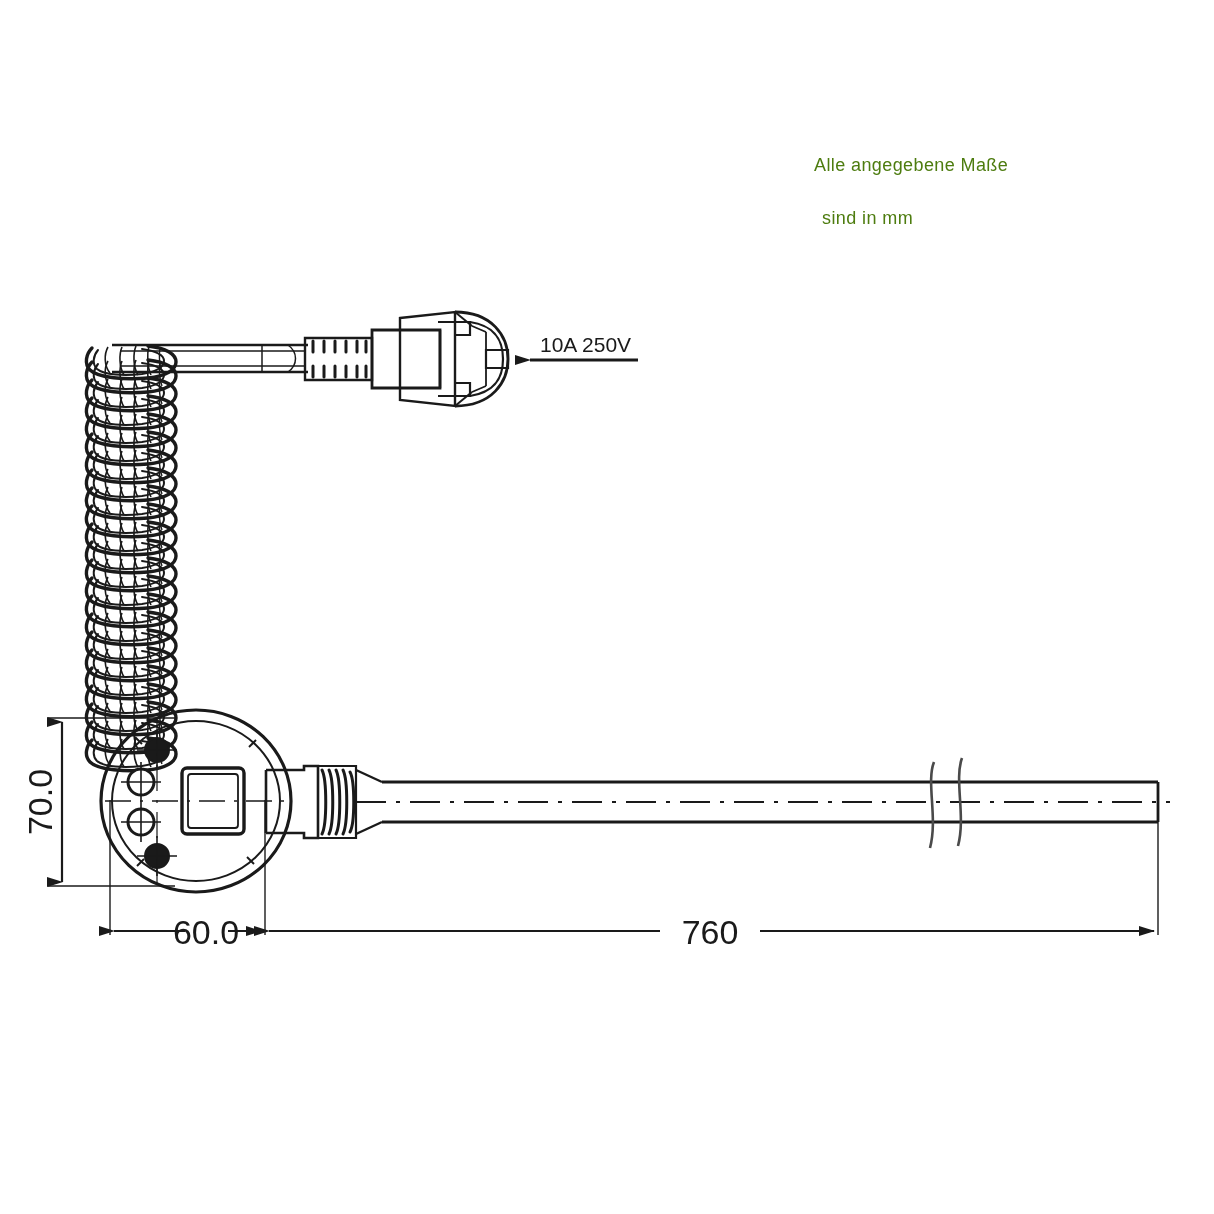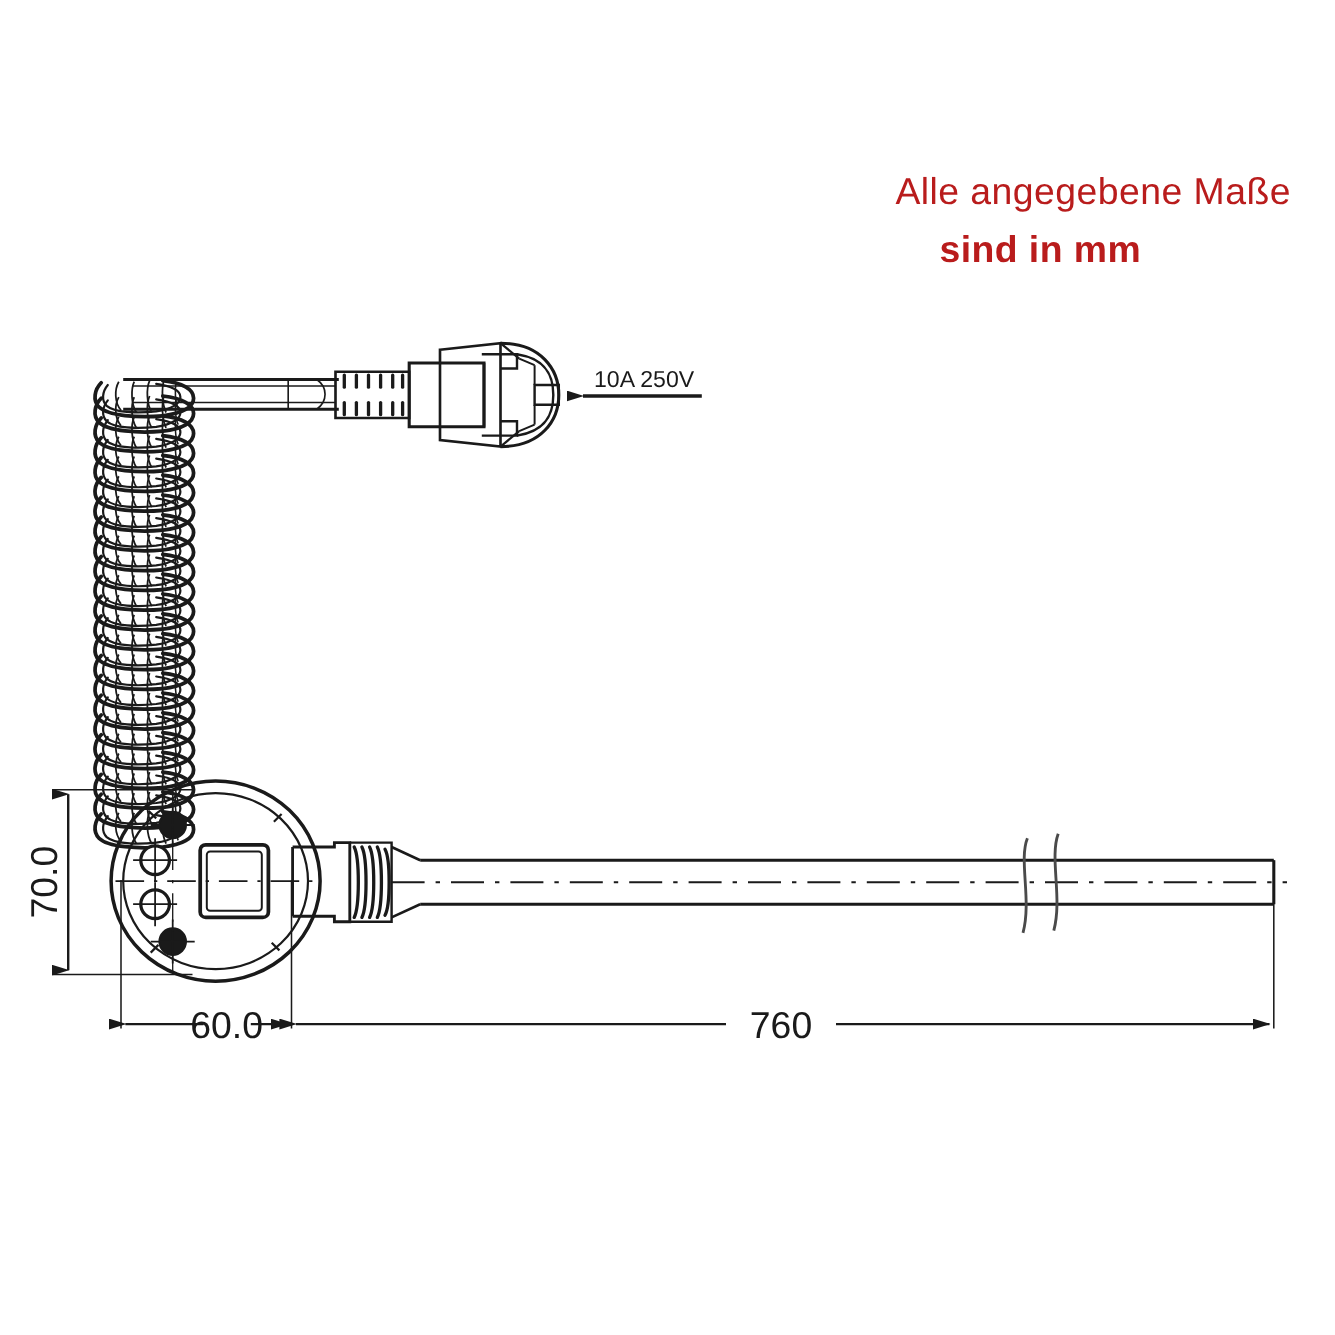--- a/index.html
+++ b/index.html
@@ -1,21 +1,21 @@
 <!DOCTYPE html>
 <html><head>
 <meta charset="utf-8">
 <style>
   html,body{margin:0;padding:0;background:#ffffff;}
   body{width:1214px;height:1214px;overflow:hidden;font-family:"Liberation Sans",sans-serif;}
   #stage{position:relative;width:1214px;height:1214px;background:#fff;}
   svg.drawing{position:absolute;left:0;top:0;width:1214px;height:1214px;}
-  .note{position:absolute;color:#b91c1c;font-family:"Liberation Sans",sans-serif;font-size:34px;letter-spacing:.4px;white-space:nowrap;}
+  .note{position:absolute;color:#4d7c0f;font-family:"Liberation Sans",sans-serif;font-size:18px;letter-spacing:.4px;white-space:nowrap;}
   .note.l1{left:814px;top:155px;}
-  .note.l2{left:854px;top:208px;font-weight:bold;}
+  .note.l2{left:822px;top:208px;}
   .dimtext{font-family:"Liberation Sans",sans-serif;fill:#1a1a1a;}
 </style>
 </head>
 <body>
 
 <div id="stage">
 
   <svg class="drawing" viewBox="0 0 1214 1214">
     <defs>
       <marker id="arrHead" markerWidth="16" markerHeight="10" refX="15" refY="5" orient="auto" markerUnits="userSpaceOnUse">

